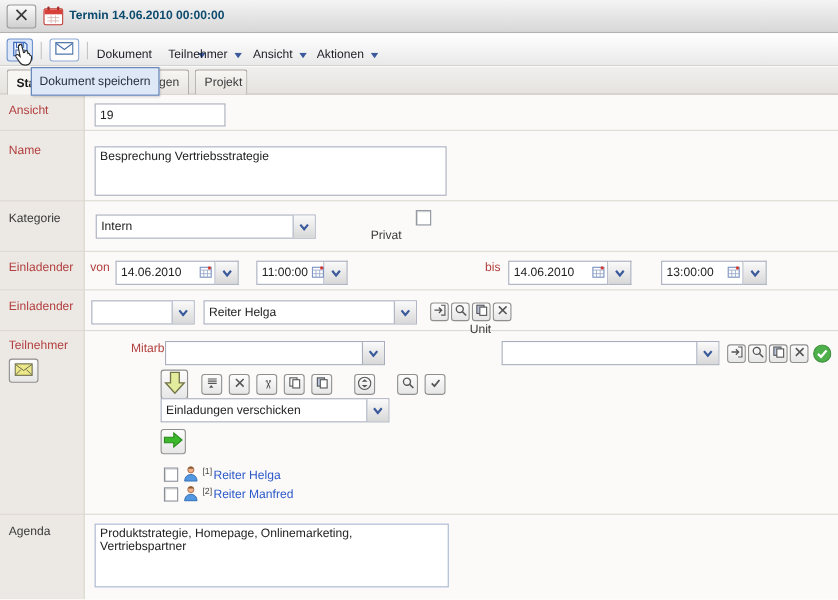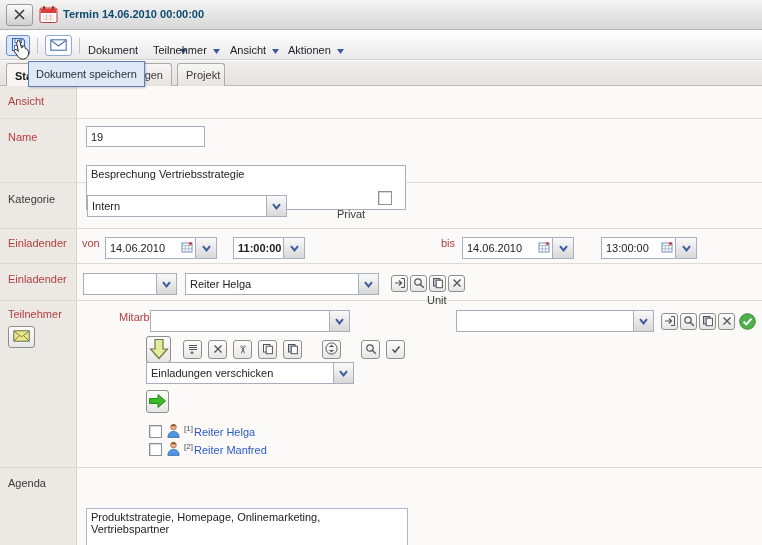--- a/index.html
+++ b/index.html
@@ -34,21 +34,21 @@
     display:flex; align-items:center; padding:12px 7px; color:#26303f; z-index:30; white-space:nowrap;
     box-shadow:1px 1px 2px rgba(0,0,0,.18); }
 
   
   .labelcol { left:0; top:86px; width:77px; height:459px; background:#ece8e3; border-right:1px solid #d9d4cd; }
   .rowline { left:0; width:762px; height:1px; background:#ded9d2; }
   .flabel { color:#b23f3f; }
   .flabel.dark { color:#3a3a3a; }
 
   input.txt, textarea.txt { font-family:"Liberation Sans",sans-serif; font-size:11px; color:#222;
-    border:1px solid #a9aebd; background:#fff; padding:2px 4px; outline:none; resize:none;margin-top:32px; }
+    border:1px solid #a9aebd; background:#fff; padding:2px 4px; outline:none; resize:none; }
   textarea.blue { border-color:#a9b6cf; }
 
   .sel { display:flex; height:22px; border:1px solid #a9aebd; background:#fff; }
   .sel-text { flex:1; display:flex; align-items:center; padding:0 4px; color:#222; overflow:hidden; white-space:nowrap; }
   .sel-btn { width:20px; display:flex; align-items:center; justify-content:center;
     background:linear-gradient(#fafafa,#d8d8d8); border-left:1px solid #a9aebd; }
 
   .dfield { display:flex; height:22px; }
   .dbox { display:flex; align-items:center; border:1px solid #a9aebd; background:#fff;
     padding:0 2px 0 4px; gap:3px; }
@@ -193,21 +193,21 @@
             <circle cx="9.4" cy="2.6" r="1.5" fill="#d23b35"></circle>
           </svg></span>
     </span>
     <span class="dbtn">
         <svg width="9" height="7" viewBox="0 0 9 7">
           <path d="M1 1.2 L4.5 5.4 L8 1.2" fill="none" stroke="#3a5a9b" stroke-width="2"></path>
         </svg>
       </span>
   </div>
   <div class="abs dfield" style="left:233px;top:237px;">
-    <span class="dbox" style="width:51px;font-weight:bold;">
+    <span class="dbox" style="width:62px;">
         <span class="dval">11:00:00</span>
       <span><svg width="12" height="12" viewBox="0 0 12 12">
             <rect x="1" y="2" width="10" height="9" fill="#fff" stroke="#7a8fc0"></rect>
             <path d="M1 4.5 h10 M4.3 4.5 v6.5 M7.6 4.5 v6.5 M1 7.8 h10" stroke="#9aaac8" stroke-width="0.8"></path>
             <circle cx="9.4" cy="2.6" r="1.5" fill="#d23b35"></circle>
           </svg></span>
     </span>
     <span class="dbtn">
         <svg width="9" height="7" viewBox="0 0 9 7">
           <path d="M1 1.2 L4.5 5.4 L8 1.2" fill="none" stroke="#3a5a9b" stroke-width="2"></path>

